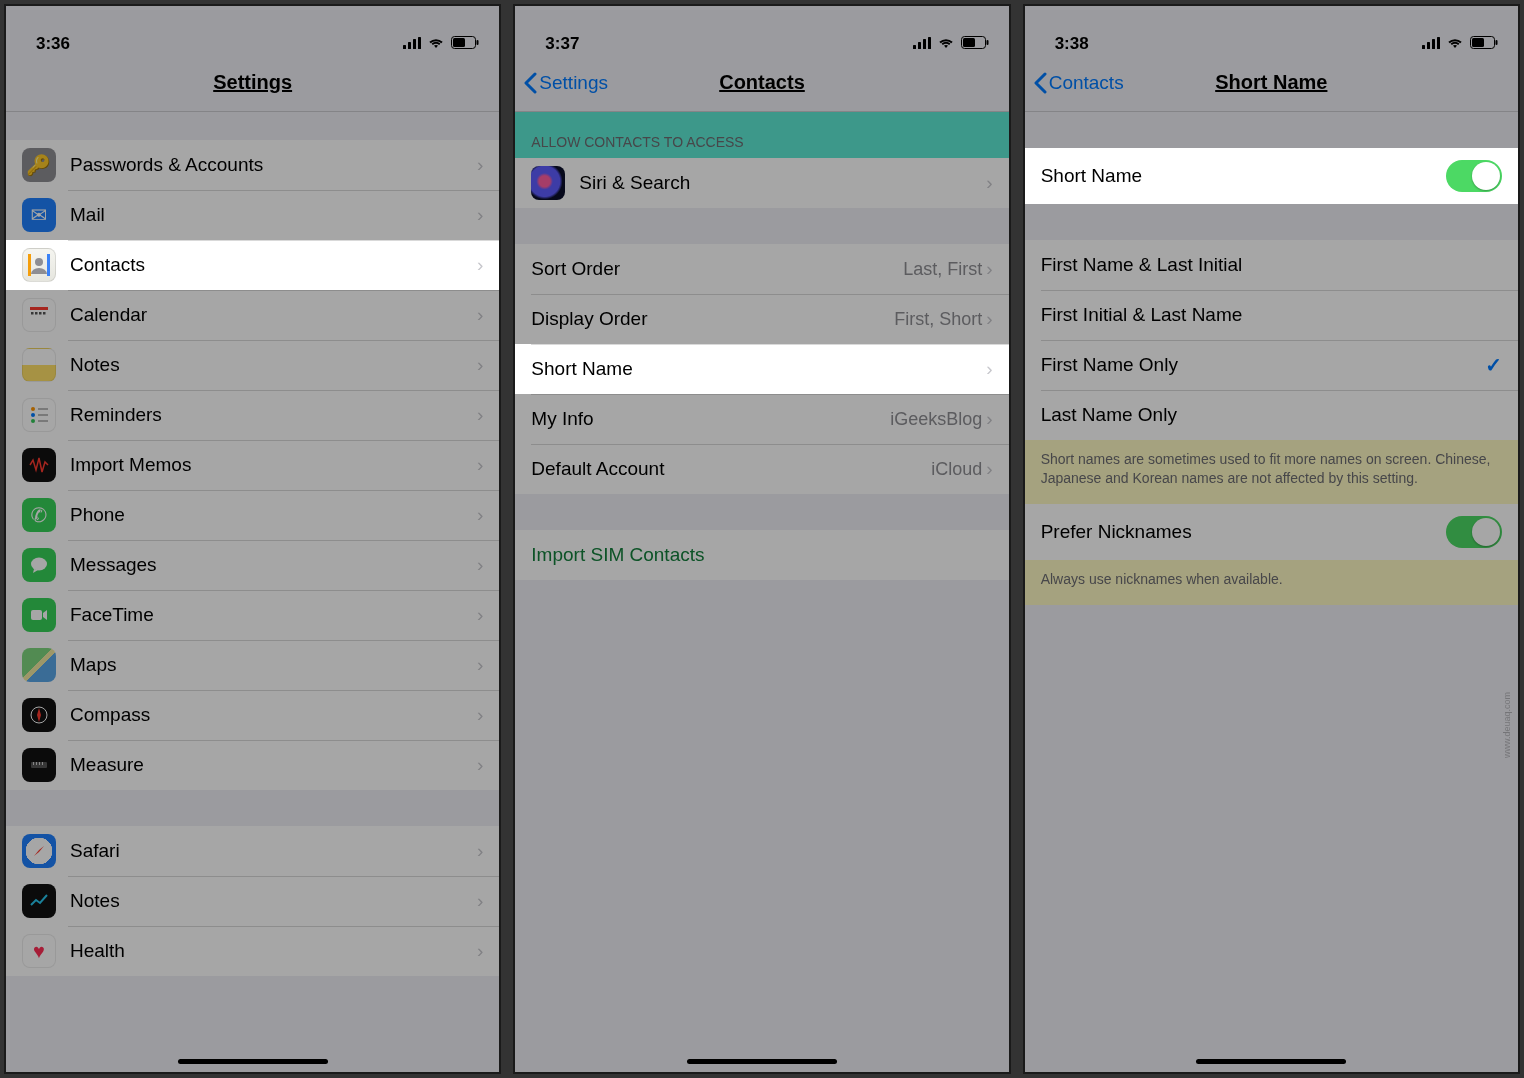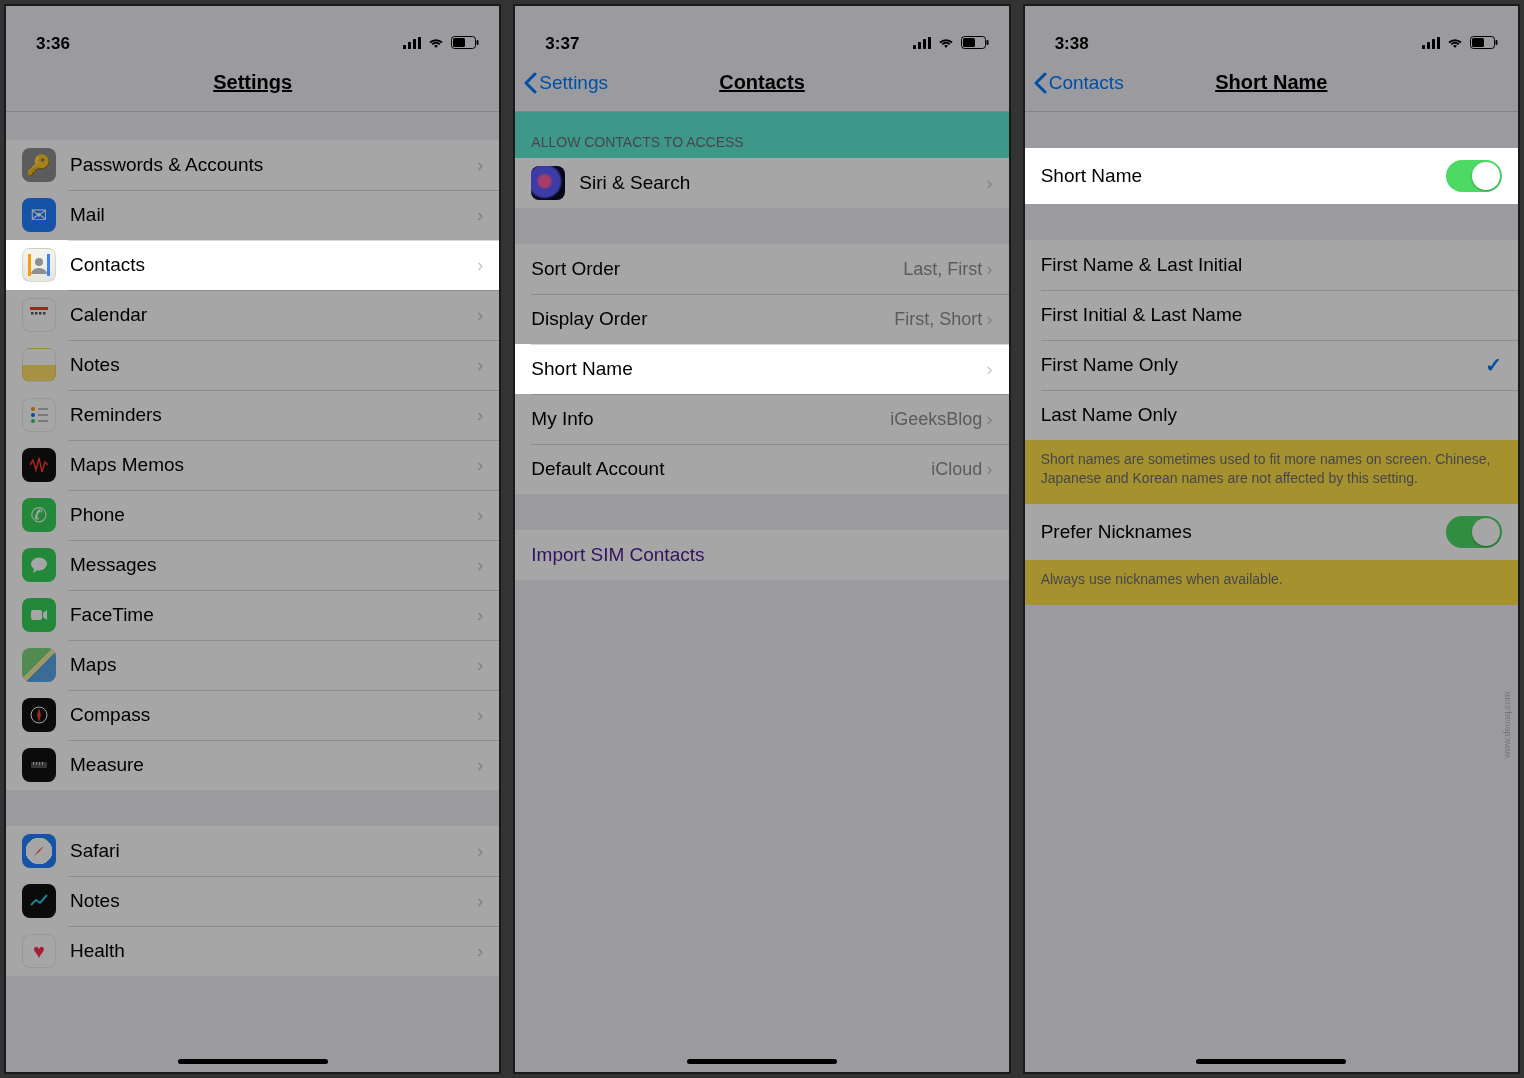--- a/index.html
+++ b/index.html
@@ -64,21 +64,21 @@
     color: #6d6d72;
     padding: 22px 16px 8px 16px;
     text-transform: uppercase;
     background: #5eead4;
     letter-spacing: 0;
   }
   .section-footer {
     font-size: 14px;
     color: #6d6d72;
     padding: 10px 16px 16px 16px;
-    background: #fde047;
+    background: #fef9c3;
     line-height: 1.35;
   }
   .cell {
     display: flex;
     align-items: center;
     min-height: 50px;
     padding: 0 16px;
     background: #fff;
     position: relative;
     font-size: 19px;
@@ -104,21 +104,21 @@
     justify-content: center;
     flex-shrink: 0;
   }
   .cell .label { flex: 1; }
   .cell .detail { color: #8e8e93; font-size: 18px; margin-right: 4px; }
   .chevron { color: #c7c7cc; }
   .checkmark { color: #007aff; font-size: 20px; font-weight: 700; }
   .highlight { position: relative; z-index: 6; background: #fff; }
   .spacer { background: #efeff4; height: 36px; }
   .spacer-sm { background: #efeff4; height: 28px; }
-  .link-blue { color: #4c1d95; }
+  .link-blue { color: #15803d; }
   .toggle {
     width: 56px; height: 32px; border-radius: 16px;
     background: #4cd964; position: relative; flex-shrink:0;
   }
   .toggle::after {
     content: ""; position: absolute; top: 2px; right: 2px;
     width: 28px; height: 28px; border-radius: 50%;
     background: #fff; box-shadow: 0 1px 2px rgba(0,0,0,0.3);
   }
   .home-indicator {
@@ -242,21 +242,21 @@
         </span>
       <span class="label">Reminders</span>
       <span class="chevron">›</span>
     </div>
     <div class="cell">
       <span class="icon bg-voice">
           <svg width="22" height="22" viewBox="0 0 22 22">
             <path d="M2 11 L5 6 L8 16 L11 4 L14 18 L17 8 L20 11" stroke="#ff3b30" stroke-width="1.5" fill="none"></path>
           </svg>
         </span>
-      <span class="label">Maps Memos</span>
+      <span class="label">Import Memos</span>
       <span class="chevron">›</span>
     </div>
     <div class="cell">
       <span class="icon bg-phone">
           <span class="glyph">✆</span>
         </span>
       <span class="label">Phone</span>
       <span class="chevron">›</span>
     </div>
     <div class="cell">

